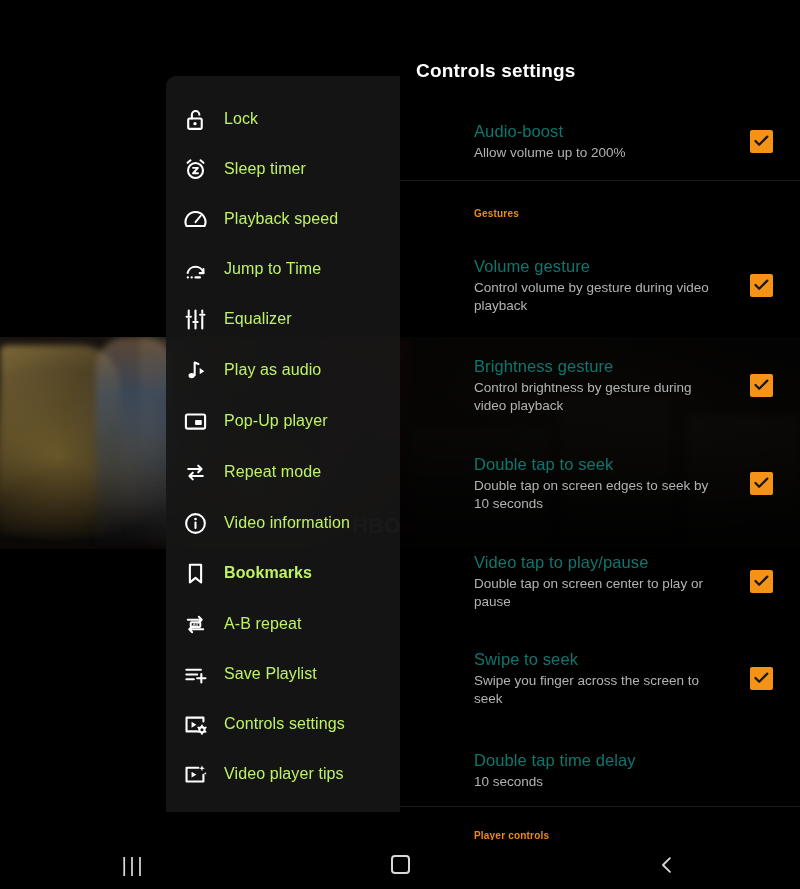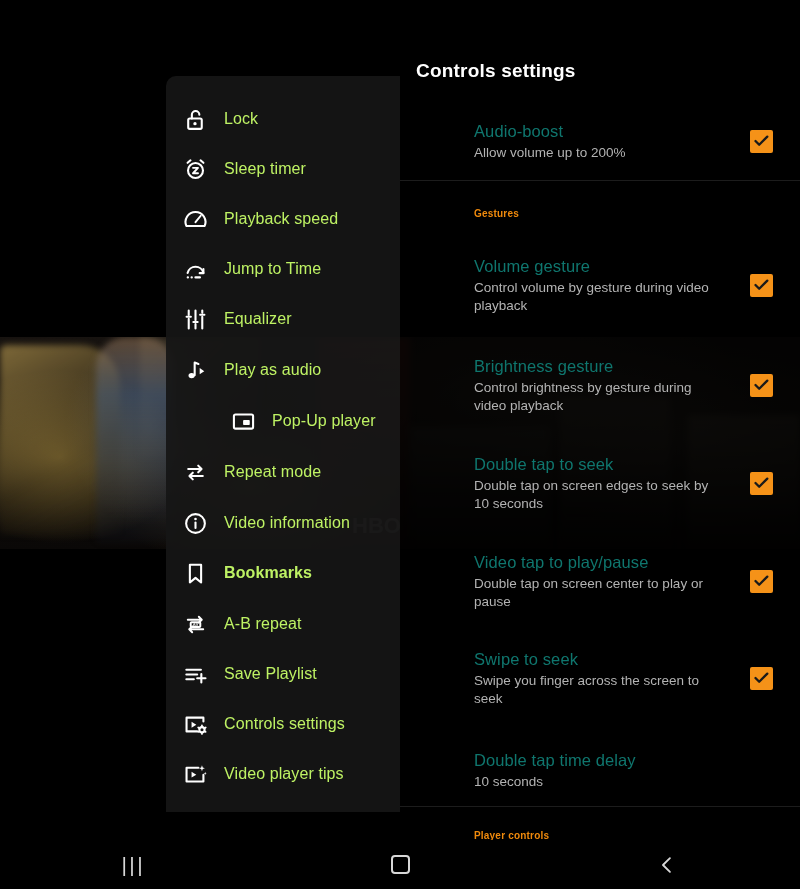--- a/index.html
+++ b/index.html
@@ -329,21 +329,21 @@
       <span class="menu-ico">
         <svg width="25" height="25" viewBox="0 0 24 24" fill="none" stroke="#fff" stroke-width="2" stroke-linecap="round" stroke-linejoin="round">
           <path d="M11.2 16.6V4.4l3.6 1.4"></path>
           <ellipse cx="8.3" cy="16.9" rx="3" ry="2.6" fill="#fff" stroke="none"></ellipse>
           <path d="M16 9.6l4.4 3-4.4 3z" fill="#fff" stroke="none"></path>
         </svg>
       </span>
       <span class="menu-label">Play as audio</span>
     </div>
 
-    <div class="menu-item" style="top:320px;margin-left:48px;">
+    <div class="menu-item" style="top:320px;">
       <span class="menu-ico">
         <svg width="25" height="25" viewBox="0 0 24 24" fill="none" stroke="#fff" stroke-width="2" stroke-linejoin="round">
           <rect x="2.8" y="5.2" width="18.4" height="13.6" rx="1.6"></rect>
           <rect x="11.6" y="10.6" width="6.4" height="4.8" rx="0.8" fill="#fff" stroke="none"></rect>
         </svg>
       </span>
       <span class="menu-label">Pop-Up player</span>
     </div>
 
     <div class="menu-item" style="top:371px;">

